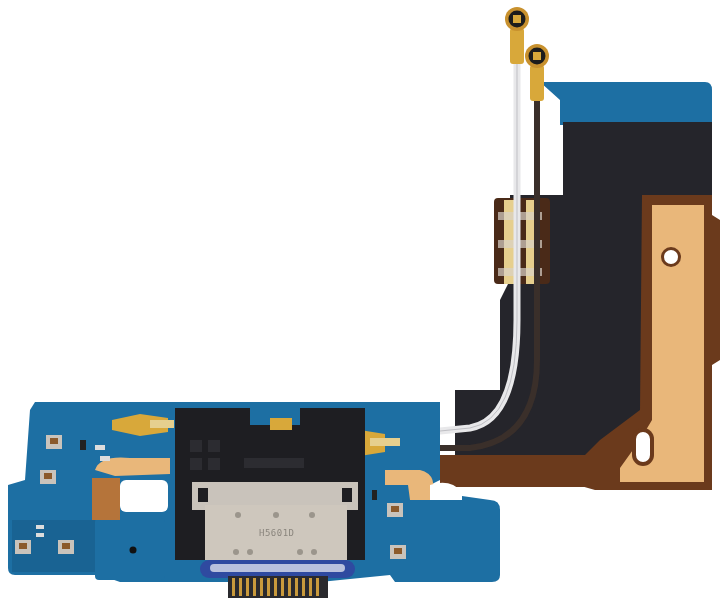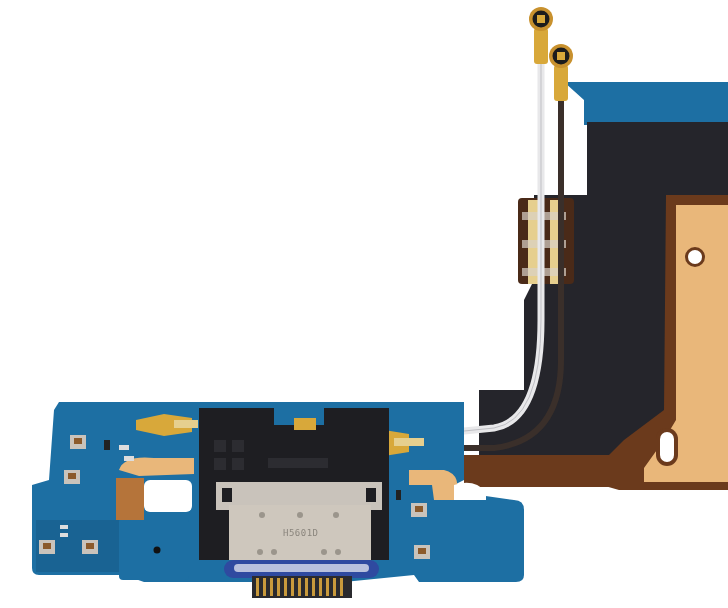--- a/index.html
+++ b/index.html
@@ -1,17 +1,17 @@
 <!DOCTYPE html>
 <html><head>
 <meta charset="utf-8">
 <style>
   html, body { margin: 0; padding: 0; background: #ffffff; }
   body { width: 728px; height: 608px; overflow: hidden; font-family: "DejaVu Sans", sans-serif; }
-  .stage { position: relative; width: 696px; height: 608px; margin-left: 24px; }
+  .stage { position: relative; width: 696px; height: 608px; }
   svg { position: absolute; left: 0; top: 0; }
   .engrave { font-family: "DejaVu Sans Mono", monospace; font-size: 9px; fill: #8a857d; letter-spacing: 0.5px; }
 </style>
 </head>
 <body>
 
 <div class="stage">
 <svg width="728" height="608" viewBox="0 0 728 608">
 
   <g>

